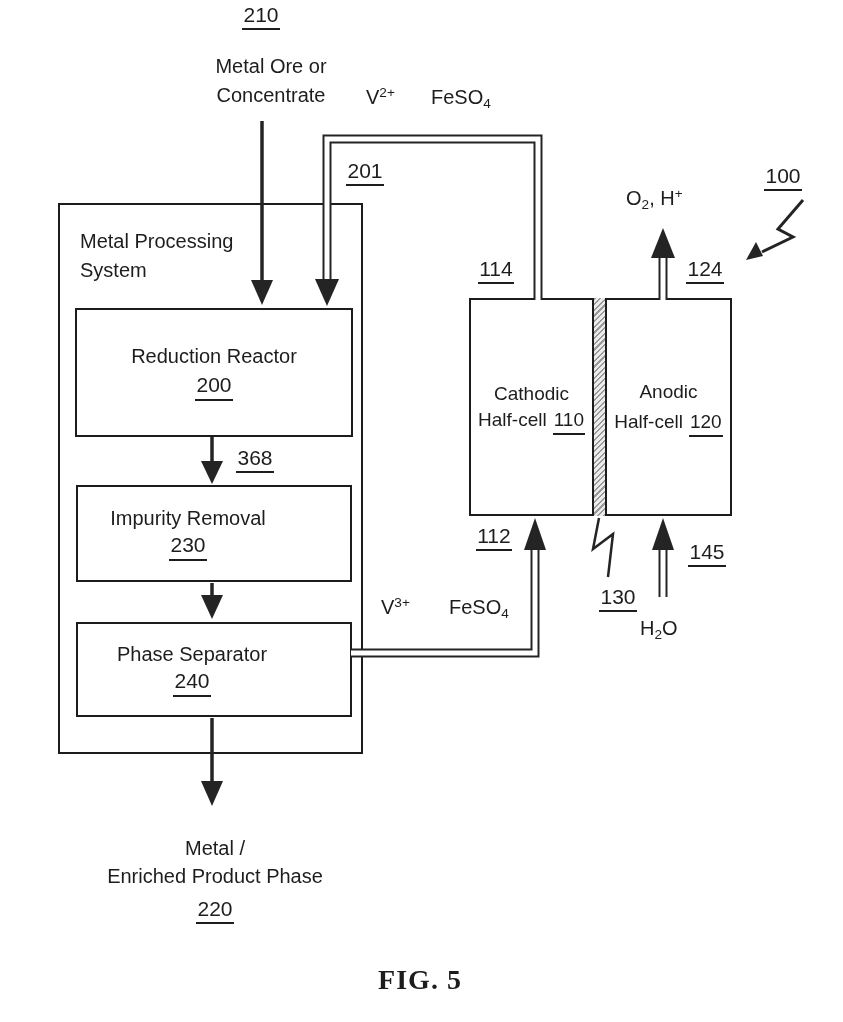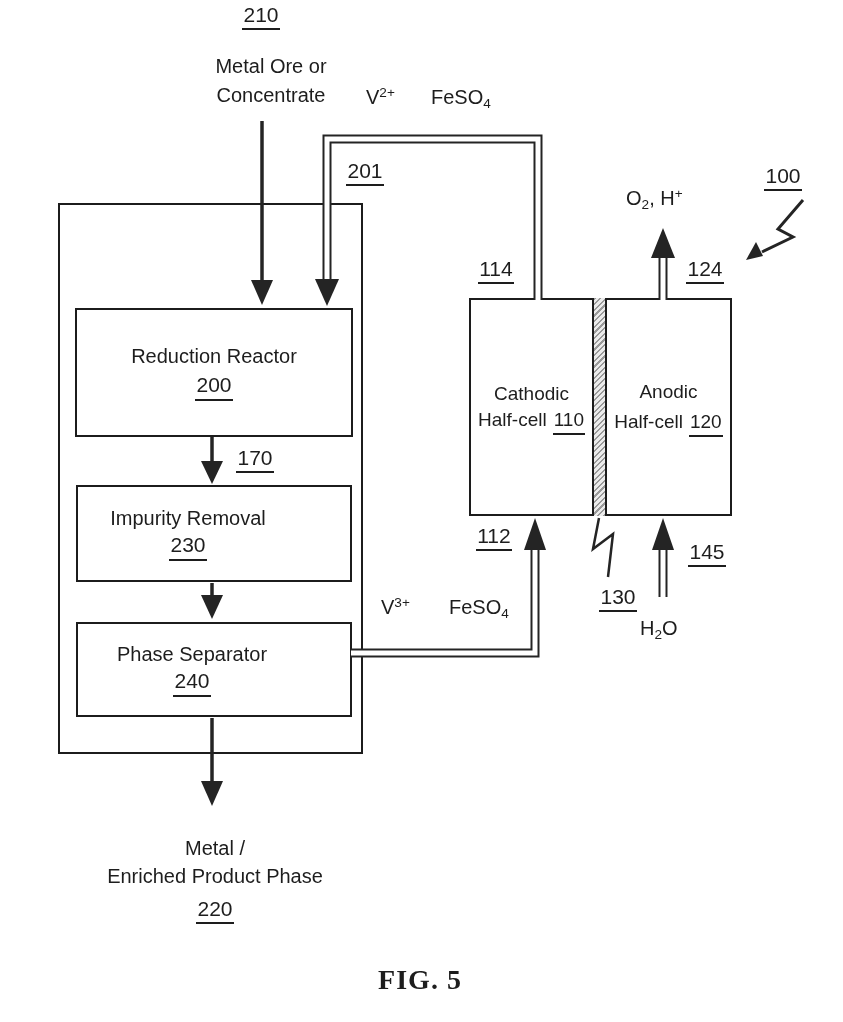--- a/index.html
+++ b/index.html
@@ -65,20 +65,24 @@
   }
   .outline-label{text-shadow:0 0 3px #fff,0 0 3px #fff;}
 </style>
 </head>
 <body>
 
 <div id="stage">
 
   <div class="box" id="system-box" style="left:58px;top:203px;width:305px;height:551px;"></div>
 
+  <div class="lbl" style="left:80px;top:227px;line-height:29px;">
+    <div>Metal Processing</div>
+    <div>System</div>
+  </div>
 
   <div class="box" style="left:75px;top:308px;width:278px;height:129px;"></div>
   <div class="box-text" style="left:75px;top:308px;width:278px;height:129px;">
     <div class="lbl" style="position:static;">Reduction Reactor</div>
     <span class="ref">200</span>
   </div>
 
   <div class="box" style="left:76px;top:485px;width:276px;height:97px;"></div>
   <div class="box-text" style="left:76px;top:485px;width:224px;height:97px;gap:3px;">
     <div class="lbl" style="position:static;">Impurity Removal</div>
@@ -171,21 +175,21 @@
 
   <div class="lbl" style="left:431px;top:85px;">
     <span>FeSO</span><span class="sub">4</span>
   </div>
 
   <div class="lbl center outline-label" style="left:344px;top:159px;width:42px;">
     <span class="ref">201</span>
   </div>
 
   <div class="lbl center" style="left:234px;top:446px;width:42px;">
-    <span class="ref">170</span>
+    <span class="ref">368</span>
   </div>
 
   <div class="lbl center" style="left:476px;top:257px;width:40px;">
     <span class="ref">114</span>
   </div>
 
   <div class="lbl center" style="left:684px;top:257px;width:42px;">
     <span class="ref">124</span>
   </div>
 

